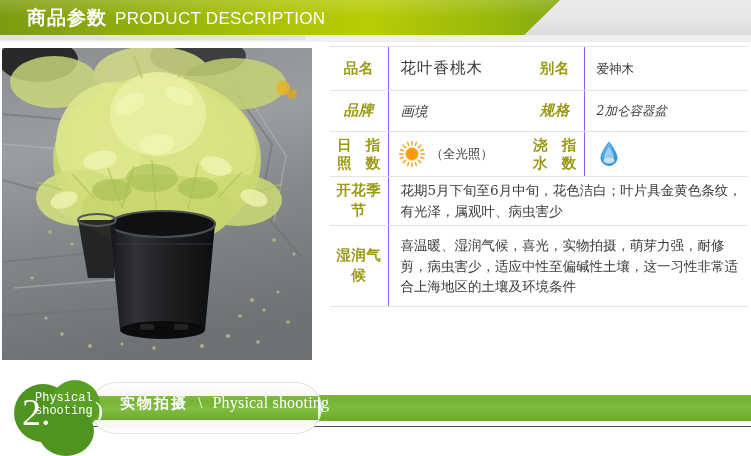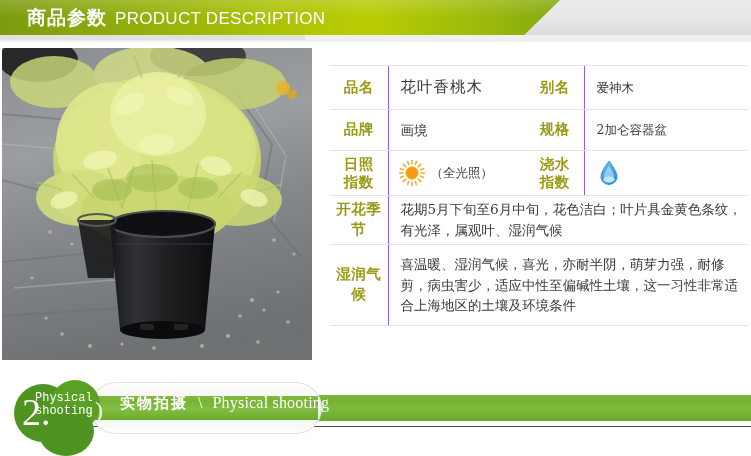--- a/index.html
+++ b/index.html
@@ -96,21 +96,21 @@
     width: 310px;
     height: 312px;
     overflow: hidden;
     background: #8e9295;
   }
   #photo svg { display: block; }
 
   
   #spec-table {
     position: absolute;
-    left: 330px; top: 65px;
+    left: 330px; top: 46px;
     width: 418px;
     border-collapse: collapse;
     table-layout: fixed;
   }
   #spec-table tr { }
   #spec-table td {
     border-top: 1px solid #e4e4e4;
     border-bottom: 1px solid #e4e4e4;
     padding: 0;
     vertical-align: middle;
@@ -139,29 +139,29 @@
     letter-spacing: 1px;
   }
   .val-small {
     font-size: 12.5px;
   }
   .col-lbl1 { width: 58px; }
   .col-val1 { width: 138px; }
   .col-lbl2 { width: 58px; }
   .col-val2 { width: 164px; }
   .r-name td { height: 43px; }
-  .r-brand td { height: 40px; }
+  .r-brand td { height: 40px; font-style: italic; }
   .r-sun td { height: 44px; }
   .r-season td { height: 48px; margin-top: 11px; }
   .r-type td { height: 36px; }
   .r-habit td { height: 80px; }
 
   .lbl-stack {
     display: flex;
-    flex-direction: column;
+    flex-direction: row;
     align-items: center;
     justify-content: center;
     line-height: 1.25;
   }
 
   .sun-cell {
     display: flex;
     align-items: center;
     gap: 6px;
     padding-left: 10px;
@@ -498,25 +498,25 @@
             </defs>
             <path d="M10 1 C10 1 2 11.5 2 16.5 C2 21 5.6 24.4 10 24.4 C14.4 24.4 18 21 18 16.5 C18 11.5 10 1 10 1 Z" fill="url(#dropg)" stroke="#2f93dd" stroke-width="1"></path>
             <path d="M10 6 C10 6 5 12.5 5 16.6 C5 19.6 7.2 21.8 10 21.8 C12.8 21.8 15 19.6 15 16.6 C15 12.5 10 6 10 6 Z" fill="#ffffff" opacity="0.45"></path>
             <ellipse cx="10" cy="19.6" rx="5.6" ry="3.2" fill="#cfeafb" opacity="0.85"></ellipse>
           </svg>
         </div>
       </td>
     </tr>
     <tr class="r-season">
       <td class="lbl">开花季节</td>
-      <td class="val" colspan="3">花期5月下旬至6月中旬，花色洁白；叶片具金黄色条纹，有光泽，属观叶、湿润气候</td>
+      <td class="val" colspan="3">花期5月下旬至6月中旬，花色洁白；叶片具金黄色条纹，有光泽，属观叶、病虫害少</td>
     </tr>
     <tr class="r-habit">
       <td class="lbl">湿润气候</td>
-      <td class="val" colspan="3">喜温暖、湿润气候，喜光，亦耐半阴，萌芽力强，耐修剪，病虫害少，适应中性至偏碱性土壤，这一习性非常适合上海地区的土壤及环境条件</td>
+      <td class="val" colspan="3">喜温暖、湿润气候，喜光，实物拍摄，萌芽力强，耐修剪，病虫害少，适应中性至偏碱性土壤，这一习性非常适合上海地区的土壤及环境条件</td>
     </tr>
   </tbody>
 </table>
 
 <div id="footer">
   <div id="footer-bar"></div>
   <div id="footer-bar-line"></div>
   <div id="footer-pill"></div>
   <div id="footer-pill-inner"></div>
   <div id="footer-label">

